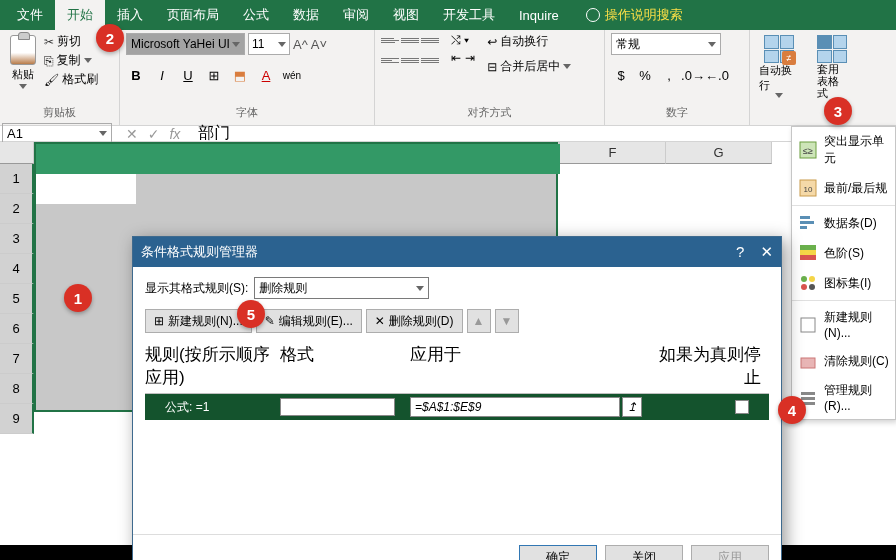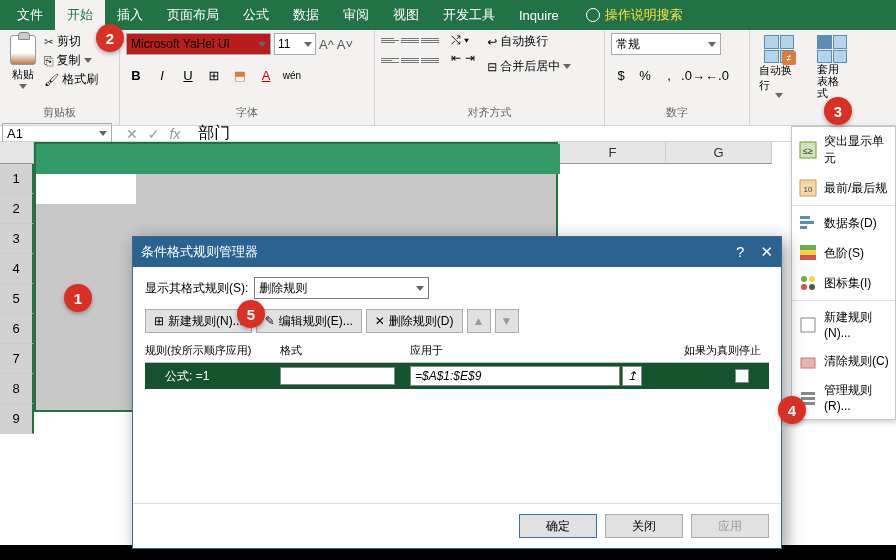--- a/index.html
+++ b/index.html
@@ -18,21 +18,21 @@
 .rgroup { border-right: 1px solid #d4d4d4; display: flex; flex-direction: column; justify-content: space-between; padding: 3px 6px; }
 .rgroup-label { text-align: center; font-size: 11px; color: #666; padding: 2px 0; }
 .rgroup-body { flex: 1; display: flex; align-items: flex-start; gap: 4px; }
 .big-btn { display: flex; flex-direction: column; align-items: center; font-size: 11px; padding: 2px 4px; gap: 2px; }
 .clip-icon { width: 26px; height: 30px; background: linear-gradient(#fff 60%, #b97d4b); border: 1px solid #999; border-radius: 3px; position: relative; }
 .clip-icon::before { content: ""; position: absolute; top: -4px; left: 7px; width: 10px; height: 6px; border: 1px solid #888; border-radius: 3px 3px 0 0; background: #ccc; }
 .mini-items { display: flex; flex-direction: column; gap: 2px; font-size: 12px; }
 .mini-item { display: flex; align-items: center; gap: 3px; }
 .scissors { color: #333; }
 .font-row1 { display: flex; gap: 3px; align-items: center; }
-.font-name { width: 145px; height: 22px; border: 1px solid #ababab; background: #b91c1c; font-size: 12px; padding: 0 4px; display: flex; align-items: center; justify-content: space-between; }
+.font-name { width: 119px; height: 22px; border: 1px solid #ababab; background: #a3a3a3; font-size: 12px; padding: 0 4px; display: flex; align-items: center; justify-content: space-between; }
 .font-size { width: 42px; height: 22px; border: 1px solid #ababab; background: #fff; font-size: 12px; display: flex; align-items: center; padding: 0 3px; justify-content: space-between; }
 .aa { font-size: 13px; color: #555; }
 .font-row2 { display: flex; gap: 6px; align-items: center; margin-top: 6px; }
 .fbtn { width: 20px; height: 20px; display: flex; align-items: center; justify-content: center; font-size: 13px; }
 .align-grid { display: grid; grid-template-columns: repeat(3, 18px); gap: 2px; }
 .align-cell { width: 18px; height: 14px; display: flex; flex-direction: column; justify-content: center; gap: 1px; }
 .align-cell span { height: 1px; background: #777; }
 .wrap-item { font-size: 12px; display: flex; align-items: center; gap: 3px; }
 .num-select { width: 110px; height: 22px; border: 1px solid #ababab; background: #fff; font-size: 12px; padding: 0 4px; display: flex; align-items: center; justify-content: space-between; }
 .num-row2 { display: flex; gap: 4px; margin-top: 6px; }
@@ -73,21 +73,21 @@
 
 .dialog { position: absolute; left: 132px; top: 236px; width: 650px; background: #fff; border: 1px solid #3e6a8e; box-shadow: 4px 4px 16px rgba(0,0,0,0.4); z-index: 20; }
 .dlg-title { background: #2b6290; color: #fff; height: 30px; display: flex; align-items: center; justify-content: space-between; padding: 0 8px; font-size: 13px; }
 .dlg-title-btns { display: flex; gap: 16px; font-size: 15px; }
 .dlg-body { padding: 10px 12px; font-size: 12px; }
 .dlg-row1 { display: flex; align-items: center; gap: 6px; margin-bottom: 10px; }
 .dlg-select { border: 1px solid #7a7a7a; height: 22px; width: 175px; background: #fff; padding: 0 4px; display: flex; align-items: center; justify-content: space-between; }
 .dlg-toolbar { display: flex; gap: 4px; margin-bottom: 6px; align-items: center; }
 .dlg-btn { border: 1px solid #adadad; background: #e1e1e1; height: 24px; padding: 0 8px; display: flex; align-items: center; gap: 4px; font-size: 12px; }
 .arrow-btn { width: 24px; height: 24px; border: 1px solid #adadad; background: #e1e1e1; display: flex; align-items: center; justify-content: center; color: #999; }
-.dlg-headers { display: flex; font-size: 11px; border-bottom: 1px solid #c0c0c0; padding: 4px 0; }
+.dlg-headers { display: flex; font-size: 17px; border-bottom: 1px solid #c0c0c0; padding: 4px 0; }
 .dlg-headers div:nth-child(1) { width: 135px; }
 .dlg-headers div:nth-child(2) { width: 130px; }
 .dlg-headers div:nth-child(3) { width: 240px; }
 .dlg-headers div:nth-child(4) { flex: 1; text-align: right; padding-right: 8px; }
 .dlg-rule { display: flex; align-items: center; background: #14532d; color: #fff; height: 26px; font-size: 12px; }
 .dlg-rule > div { display: flex; align-items: center; height: 100%; }
 .rule-name { width: 135px; padding-left: 20px; }
 .rule-fmt { width: 130px; }
 .rule-fmt-box { width: 115px; height: 18px; background: #fff; border: 1px solid #888; }
 .rule-apply { width: 240px; gap: 2px; font-style: italic; }

